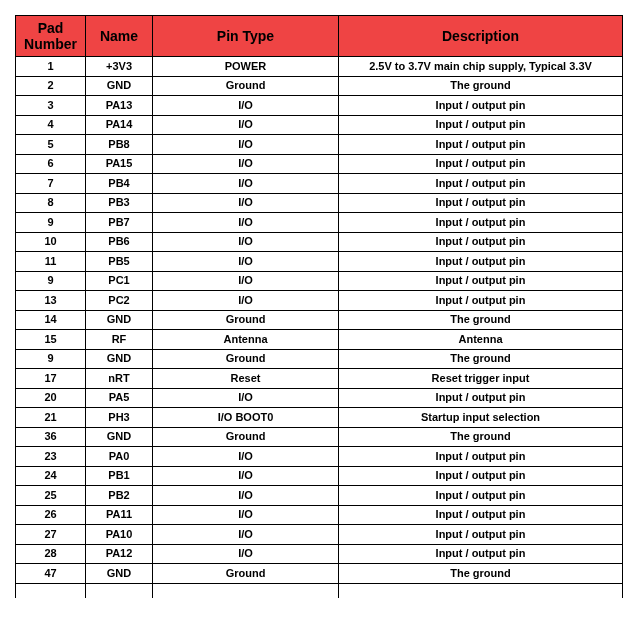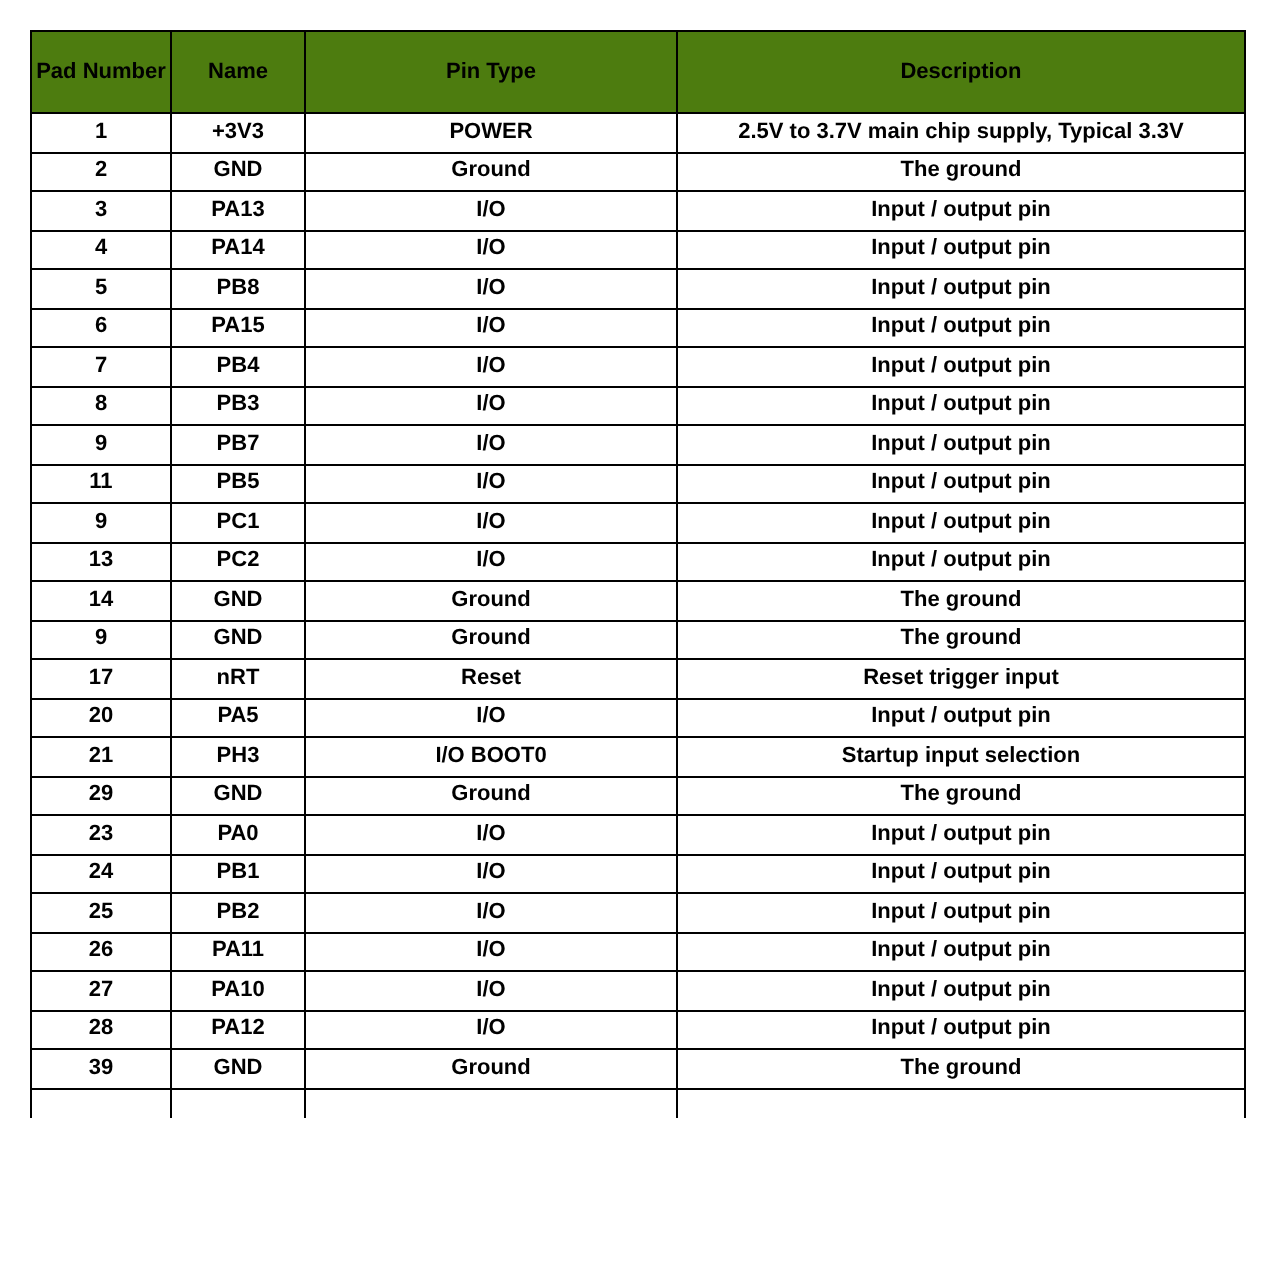--- a/index.html
+++ b/index.html
@@ -34,24 +34,24 @@
   table.pin-table col.c-desc { width: 284px; }
   table.pin-table th,
   table.pin-table td {
     border: 1px solid #000000;
     text-align: center;
     vertical-align: middle;
     padding: 0 2px;
     overflow: hidden;
   }
   table.pin-table thead th {
-    background: #4d7c0f;
+    background: #ef4444;
     height: 40px;
     line-height: 16px;
-    font-size: 11px;
+    font-size: 14px;
   }
   table.pin-table tbody td {
     height: 18.5px;
     line-height: 13px;
     background: #ffffff;
   }
   table.pin-table td.pin-type {
     white-space: pre;
   }
   table.pin-table tbody.partial td {
@@ -127,20 +127,26 @@
           <td class="pin-type">I/O</td>
           <td>Input / output pin</td>
         </tr>
         <tr>
           <td>9</td>
           <td>PB7</td>
           <td class="pin-type">I/O</td>
           <td>Input / output pin</td>
         </tr>
         <tr>
+          <td>10</td>
+          <td>PB6</td>
+          <td class="pin-type">I/O</td>
+          <td>Input / output pin</td>
+        </tr>
+        <tr>
           <td>11</td>
           <td>PB5</td>
           <td class="pin-type">I/O</td>
           <td>Input / output pin</td>
         </tr>
         <tr>
           <td>9</td>
           <td>PC1</td>
           <td class="pin-type">I/O</td>
           <td>Input / output pin</td>
@@ -149,20 +155,26 @@
           <td>13</td>
           <td>PC2</td>
           <td class="pin-type">I/O</td>
           <td>Input / output pin</td>
         </tr>
         <tr>
           <td>14</td>
           <td>GND</td>
           <td class="pin-type">Ground</td>
           <td>The ground</td>
+        </tr>
+        <tr>
+          <td>15</td>
+          <td>RF</td>
+          <td class="pin-type">Antenna</td>
+          <td>Antenna</td>
         </tr>
         <tr>
           <td>9</td>
           <td>GND</td>
           <td class="pin-type">Ground</td>
           <td>The ground</td>
         </tr>
         <tr>
           <td>17</td>
           <td>nRT</td>
@@ -175,21 +187,21 @@
           <td class="pin-type">I/O</td>
           <td>Input / output pin</td>
         </tr>
         <tr>
           <td>21</td>
           <td>PH3</td>
           <td class="pin-type">I/O BOOT0</td>
           <td>Startup input selection</td>
         </tr>
         <tr>
-          <td>29</td>
+          <td>36</td>
           <td>GND</td>
           <td class="pin-type">Ground</td>
           <td>The ground</td>
         </tr>
         <tr>
           <td>23</td>
           <td>PA0</td>
           <td class="pin-type">I/O</td>
           <td>Input / output pin</td>
         </tr>
@@ -217,21 +229,21 @@
           <td class="pin-type">I/O</td>
           <td>Input / output pin</td>
         </tr>
         <tr>
           <td>28</td>
           <td>PA12</td>
           <td class="pin-type">I/O</td>
           <td>Input / output pin</td>
         </tr>
         <tr>
-          <td>39</td>
+          <td>47</td>
           <td>GND</td>
           <td class="pin-type">Ground</td>
           <td>The ground</td>
         </tr>
       </tbody>
     <tbody class="partial">
       <tr>
         <td></td>
         <td></td>
         <td></td>

